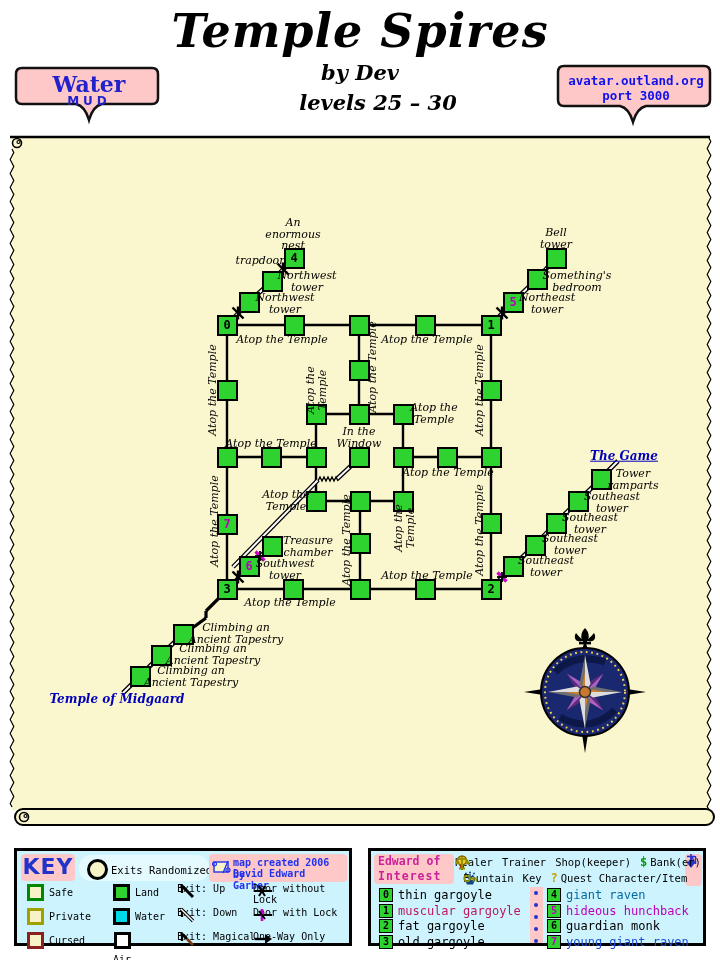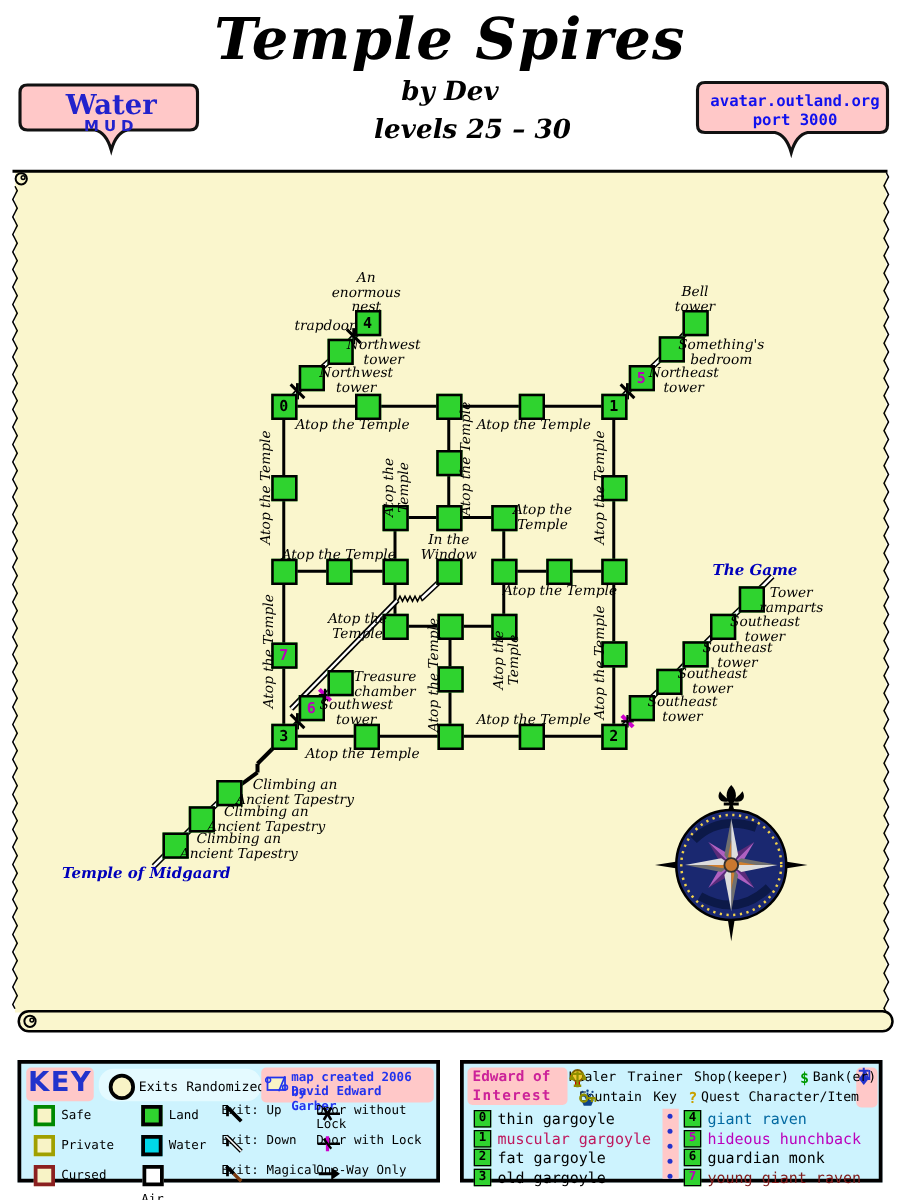--- a/index.html
+++ b/index.html
@@ -308,21 +308,21 @@
       <div class="mlabel" style="left: 570px; top: 545px;">Southeast
 tower</div>
       <div class="mlabel" style="left: 546px; top: 567px;">Southeast
 tower</div>
       <div class="mlabel" style="left: 236px; top: 634px;">Climbing an
 Ancient Tapestry</div>
       <div class="mlabel" style="left: 213px; top: 655px;">Climbing an
 Ancient Tapestry</div>
       <div class="mlabel" style="left: 191px; top: 677px;">Climbing an
 Ancient Tapestry</div>
-      <div class="mlabel blue" style="left: 604px; top: 456px;">The Game</div>
+      <div class="mlabel blue" style="left: 624px; top: 456px; text-decoration: underline;">The Game</div>
       <div class="mlabel blue" style="left: 117px; top: 699px;">Temple of Midgaard</div>
     </div>
 
   <div class="lbox" style="left:14px;top:848px;">
     <div class="abs" style="left:62px;top:4px;width:130px;height:26px;background:#E4FAFF;border-radius:12px;"></div>
     <div class="chip" style="left:4px;top:3px;width:54px;height:27px;">
       <div class="keytitle">KEY</div>
     </div>
     <div class="abs" style="left:70px;top:8px;width:15px;height:15px;border:3px solid #000;border-radius:50%;background:#F8F3C6;"></div>
     <div class="abs kitem-label" style="left:94px;top:13px;font-size:10.5px;">Exits Randomized</div>
@@ -511,18 +511,18 @@
         <div class="poi-row" style="left: 176px; top: 52.5px;">
           <span class="numsq" style="color: rgb(187, 0, 187);">5</span>
           <span style="color: rgb(187, 0, 187);">hideous hunchback</span>
         </div>
         <div class="poi-row" style="left: 176px; top: 68px;">
           <span class="numsq" style="color: rgb(0, 0, 0);">6</span>
           <span style="color: rgb(0, 0, 0);">guardian monk</span>
         </div>
         <div class="poi-row" style="left: 176px; top: 83.5px;">
           <span class="numsq" style="color: rgb(187, 0, 187);">7</span>
-          <span style="color: #7f1d1d;">young giant raven</span>
+          <span style="color: #1d4ed8;">young giant raven</span>
         </div>
       </div>
   </div>
 
 </div>
 
 </body></html>

